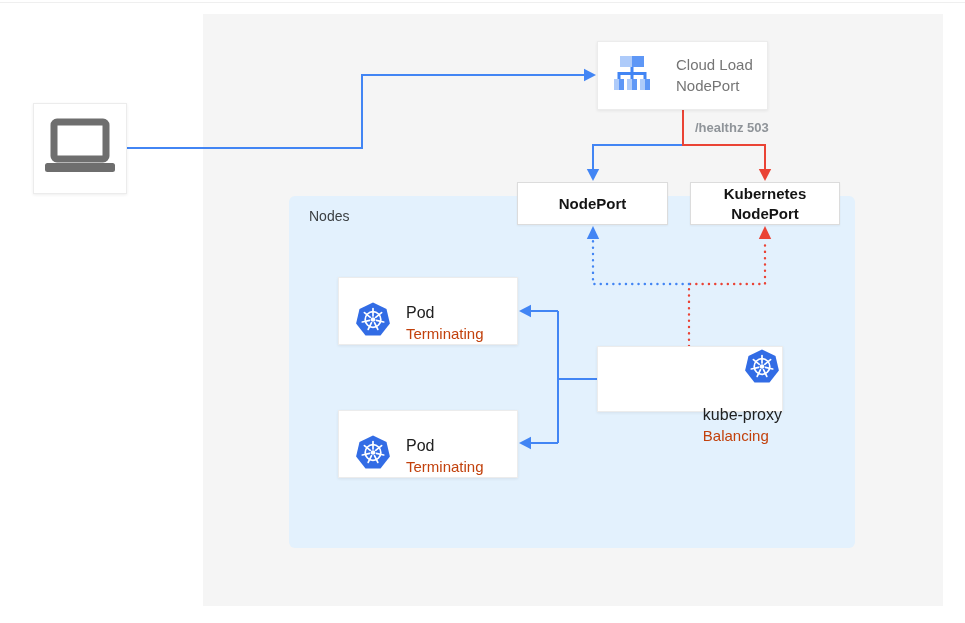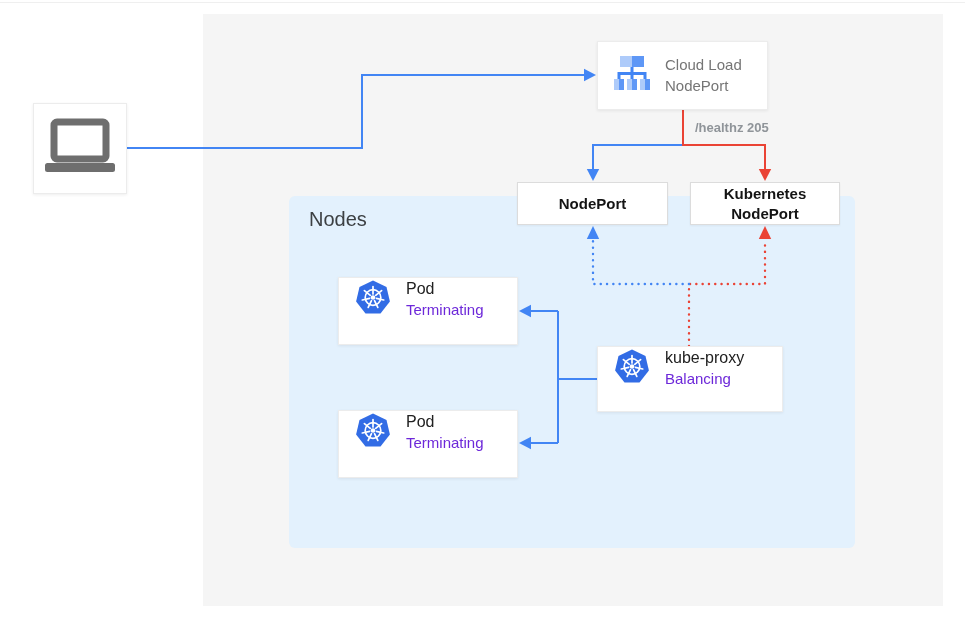--- a/index.html
+++ b/index.html
@@ -3,36 +3,36 @@
 <meta charset="utf-8">
 <style>
   html,body{margin:0;padding:0;background:#fff;}
   #canvas{
     position:relative;width:965px;height:623px;overflow:hidden;background:#ffffff;
     font-family:"Liberation Sans","DejaVu Sans",sans-serif;
   }
   .top-divider{position:absolute;left:0;top:2px;width:965px;height:1px;background:#efefef;}
   .panel{position:absolute;left:203px;top:14px;width:740px;height:592px;background:#f5f5f5;}
   .nodes-group{position:absolute;left:289px;top:196px;width:566px;height:352px;background:#e3f1fd;border-radius:6px;}
-  .nodes-label{position:absolute;left:20px;top:12px;font-size:20px;color:#3c4043;}
+  .nodes-label{position:absolute;left:20px;top:12px;font-size:14px;color:#3c4043;}
   .card{position:absolute;background:#ffffff;border:1px solid #ececec;box-shadow:0 1px 3px rgba(0,0,0,.07);box-sizing:border-box;}
   .client-card{left:33px;top:103px;width:94px;height:91px;display:flex;align-items:center;justify-content:center;}
-  .clb-card{left:597px;top:41px;width:171px;height:69px;display:flex;align-items:center;padding-left:14px;gap:13px;}
+  .clb-card{left:597px;top:41px;width:171px;height:69px;display:flex;align-items:center;padding-left:14px;gap:24px;}
   .clb-text{font-size:15px;line-height:1.35;color:#757575;}
   .port-box{position:absolute;background:#fff;border:1px solid #dcdcdc;box-shadow:0 1px 2px rgba(0,0,0,.05);
     display:flex;flex-direction:column;align-items:center;justify-content:center;box-sizing:border-box;
     font-weight:bold;font-size:15px;color:#141414;line-height:1.3;text-align:center;}
   .nodeport-box{left:517px;top:182px;width:151px;height:43px;}
   .healthcheck-box{left:690px;top:182px;width:150px;height:43px;}
-  .entity-card{display:flex;align-items:flex-start;padding-left:14px;gap:13px;}
+  .entity-card{display:flex;align-items:flex-end;padding-left:14px;gap:13px;}
   .pod-card-1{left:338px;top:277px;width:180px;height:68px;}
   .pod-card-2{left:338px;top:410px;width:180px;height:68px;}
-  .kubeproxy-card{left:597px;top:346px;width:186px;height:66px;}
+  .kubeproxy-card{left:597px;top:346px;width:186px;height:66px;flex-direction:column;}
   .entity-title{font-size:16px;color:#212121;line-height:1.35;}
-  .entity-sub{font-size:15px;color:#6d28d9;line-height:1.35;}
+  .entity-sub{font-size:15px;color:#c2410c;line-height:1.35;}
   .healthz-label{position:absolute;left:695px;top:120px;font-size:13px;font-weight:bold;color:#8f9499;}
   svg.edges{position:absolute;left:0;top:0;pointer-events:none;}
 </style>
 </head>
 <body>
 
 <div id="canvas">
 
   <div class="top-divider"></div>
   <div class="panel"></div>
@@ -88,21 +88,21 @@
         <rect x="28" y="25" width="5" height="11" fill="#aecbfa"></rect>
         <rect x="33" y="25" width="5" height="11" fill="#5e97f6"></rect>
       </svg>
     </span>
     <div class="clb-text">
       <div>Cloud Load</div>
       <div>NodePort</div>
     </div>
   </div>
 
-  <div class="healthz-label">/healthz 205</div>
+  <div class="healthz-label">/healthz 503</div>
 
   <div class="port-box nodeport-box">
     <span>NodePort</span>
   </div>
 
   <div class="port-box healthcheck-box">
     <span>Kubernetes</span>
     <span>NodePort</span>
   </div>
 

